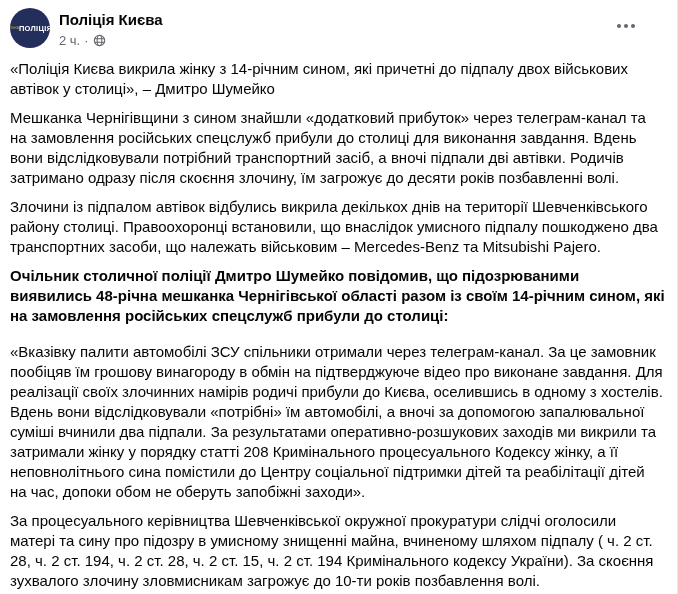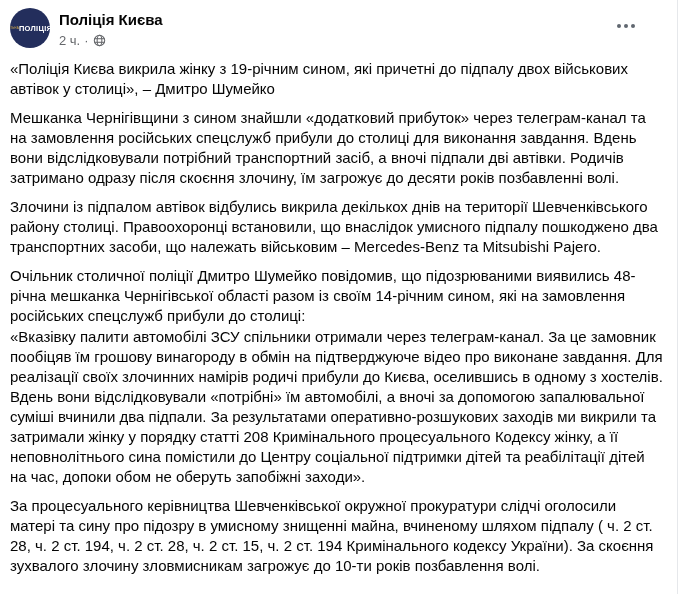--- a/index.html
+++ b/index.html
@@ -81,21 +81,21 @@
     background: #606770;
   }
   
   .post-content {
     padding: 6px 12px 0 10px;
     font-size: 15px;
     line-height: 20px;
     color: #050505;
   }
   .post-content p { margin: 0 0 9px 0; }
-  .post-content p.tight { margin-bottom: 1px; }
+  .post-content p.tight { margin-bottom: 16px; font-weight: bold; }
 </style>
 </head>
 <body>
 
 <div class="post-card">
 
   <div class="post-header">
 
     <div class="avatar">
       <div class="badge"></div>
@@ -122,21 +122,21 @@
 
     <div class="more-btn">
       <span></span>
         <span></span>
         <span></span>
     </div>
 
   </div>
 
   <div class="post-content">
-    <p>«Поліція Києва викрила жінку з 19-річним сином, які причетні до підпалу двох військових автівок у столиці», – Дмитро Шумейко</p>
+    <p>«Поліція Києва викрила жінку з 14-річним сином, які причетні до підпалу двох військових автівок у столиці», – Дмитро Шумейко</p>
     <p>Мешканка Чернігівщини з сином знайшли «додатковий прибуток» через телеграм-канал та на замовлення російських спецслужб прибули до столиці для виконання завдання. Вдень вони відслідковували потрібний транспортний засіб, а вночі підпали дві автівки. Родичів затримано одразу після скоєння злочину, їм загрожує до десяти років позбавленні волі.</p>
     <p>Злочини із підпалом автівок відбулись викрила декількох днів на території Шевченківського району столиці. Правоохоронці встановили, що внаслідок умисного підпалу пошкоджено два транспортних засоби, що належать військовим – Mercedes-Benz та Mitsubishi Pajero.</p>
     <p class="tight">Очільник столичної поліції Дмитро Шумейко повідомив, що підозрюваними виявились 48-річна мешканка Чернігівської області разом із своїм 14-річним сином, які на замовлення російських спецслужб прибули до столиці:</p>
     <p>«Вказівку палити автомобілі ЗСУ спільники отримали через телеграм-канал. За це замовник пообіцяв їм грошову винагороду в обмін на підтверджуюче відео про виконане завдання. Для реалізації своїх злочинних намірів родичі прибули до Києва, оселившись в одному з хостелів. Вдень вони відслідковували «потрібні» їм автомобілі, а вночі за допомогою запалювальної суміші вчинили два підпали. За результатами оперативно-розшукових заходів ми викрили та затримали жінку у порядку статті 208 Кримінального процесуального Кодексу жінку, а її неповнолітнього сина помістили до Центру соціальної підтримки дітей та реабілітації дітей на час, допоки обом не оберуть запобіжні заходи».</p>
     <p>За процесуального керівництва Шевченківської окружної прокуратури слідчі оголосили матері та сину про підозру в умисному знищенні майна, вчиненому шляхом підпалу ( ч. 2 ст. 28, ч. 2 ст. 194, ч. 2 ст. 28, ч. 2 ст. 15, ч. 2 ст. 194 Кримінального кодексу України). За скоєння зухвалого злочину зловмисникам загрожує до 10-ти років позбавлення волі.</p>
   </div>
 
 </div>
 
 </body></html>

